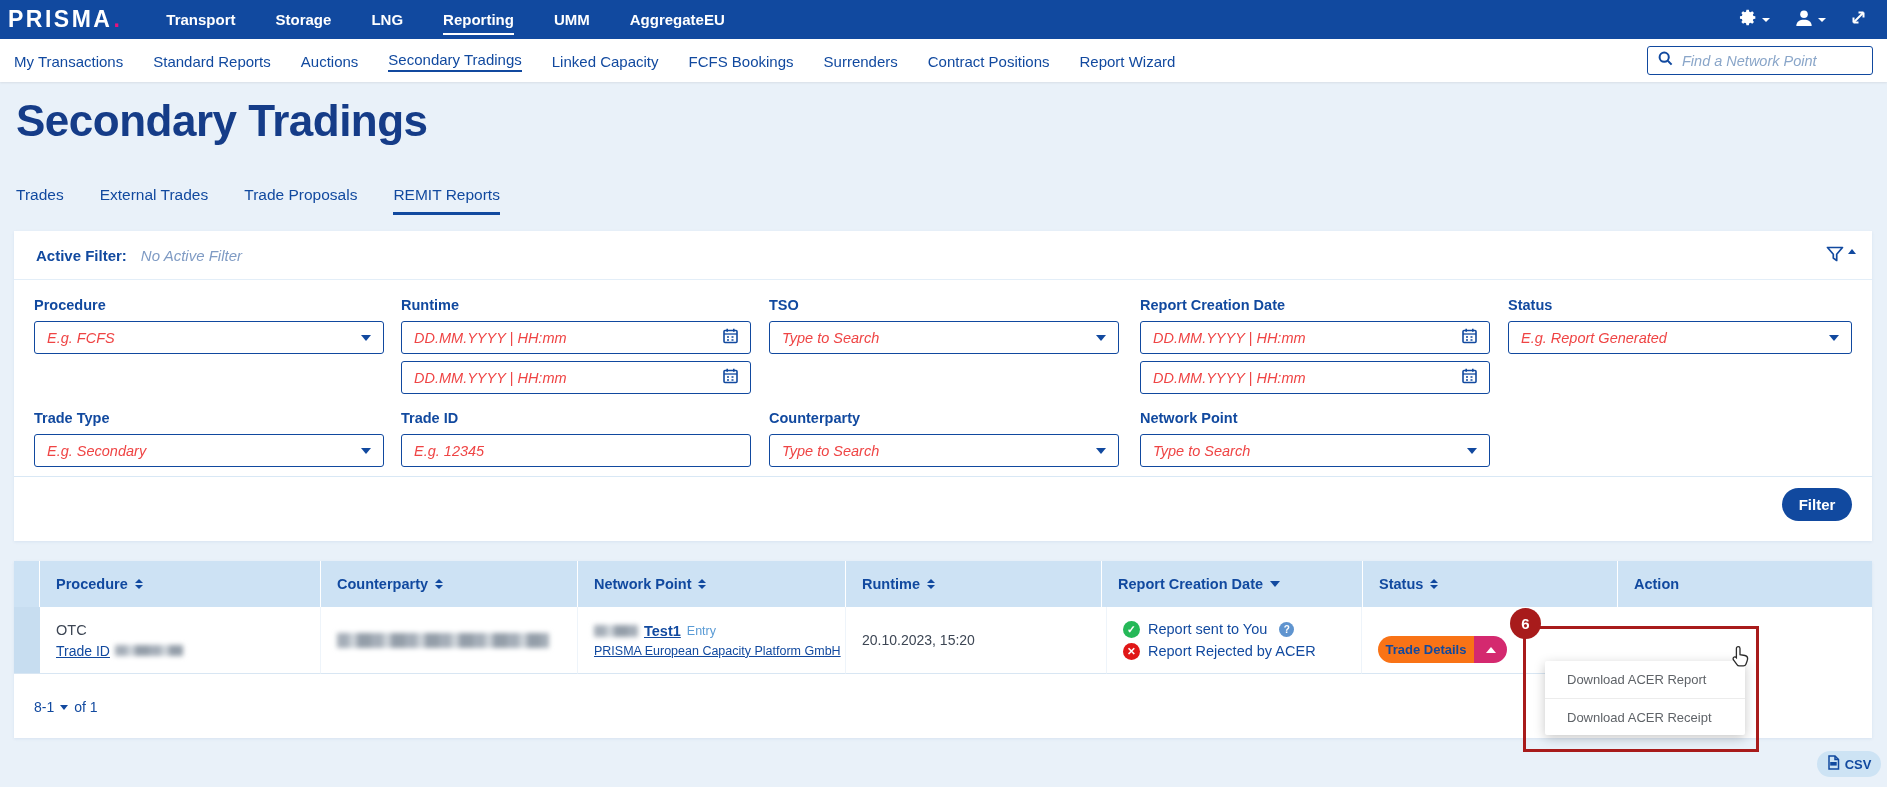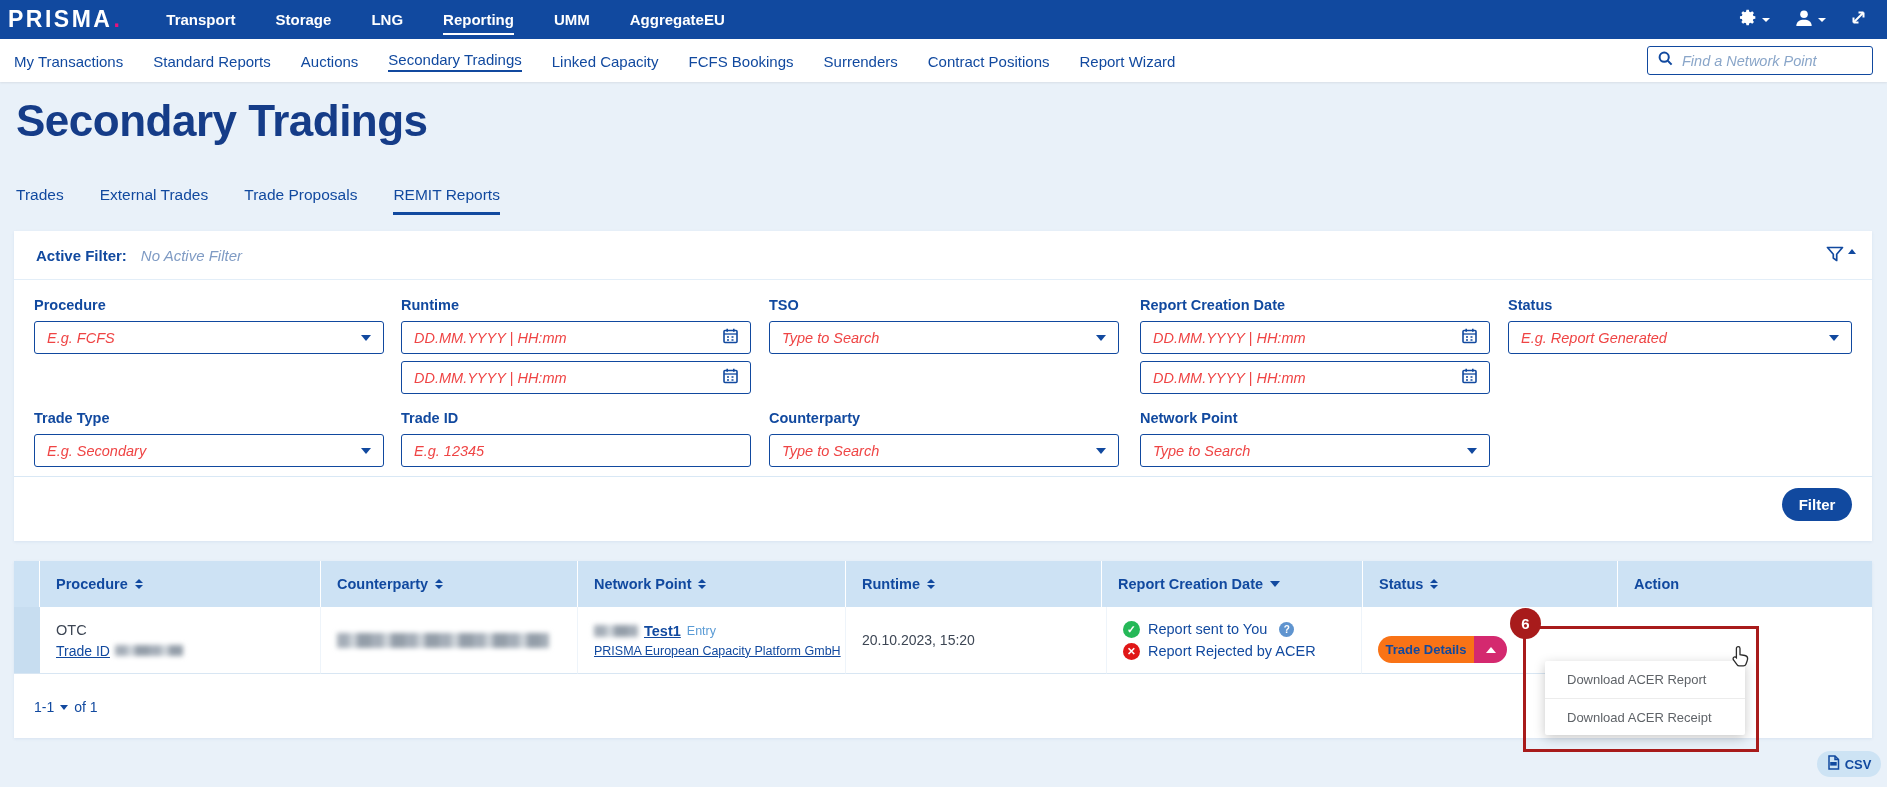--- a/index.html
+++ b/index.html
@@ -356,21 +356,21 @@
       <div class="trade-btn">
         <div class="lbl">Trade Details</div>
         <div class="caret-seg">
           <span class="caret-up-white"></span>
         </div>
       </div>
     </div>
   </div>
 
   <div class="pagination">
-    <span>1-1</span>
+    <span>8-1</span>
     <span class="pag-caret"></span>
     <span>of 1</span>
   </div>
 </div>
 
 <div class="action-menu">
   <div class="menu-item">Download ACER Report</div>
   <div class="menu-item">Download ACER Receipt</div>
 </div>
 

